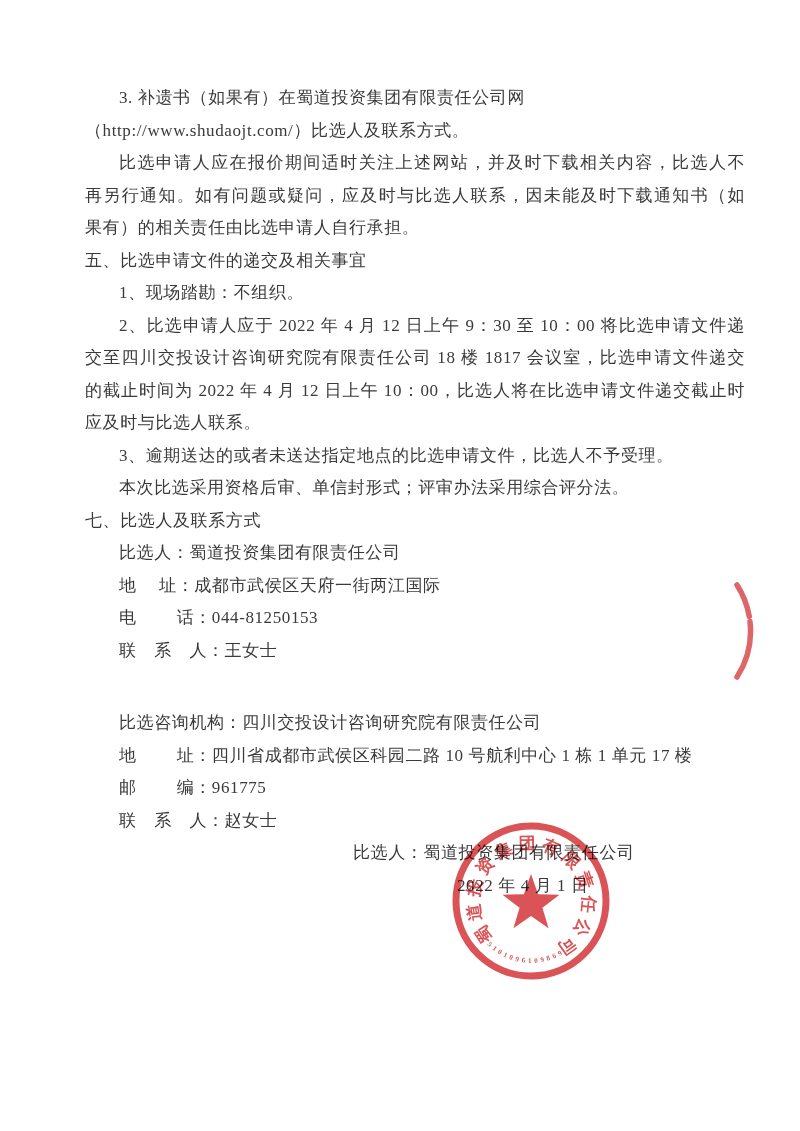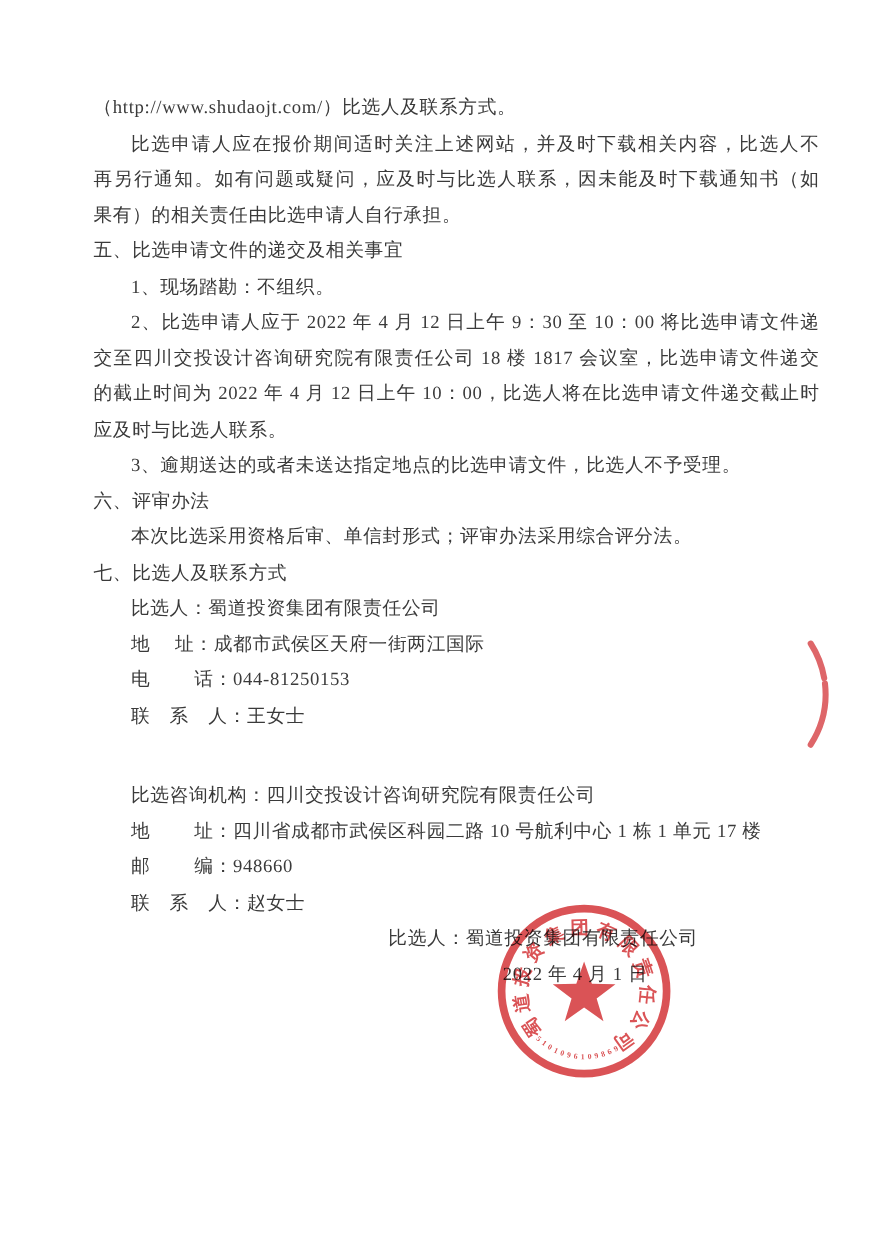--- a/index.html
+++ b/index.html
@@ -46,42 +46,42 @@
     left: 726px; top: 582px;
     mix-blend-mode: multiply;
     opacity: 0.8;
     pointer-events: none;
   }
 </style>
 </head>
 <body>
 
 <div class="doc">
+  <p class="indent">3. 补遗书（如果有）在蜀道投资集团有限责任公司网</p>
   <p>（http://www.shudaojt.com/）比选人及联系方式。</p>
   <p class="indent full">比选申请人应在报价期间适时关注上述网站，并及时下载相关内容，比选人不</p>
   <p class="full">再另行通知。如有问题或疑问，应及时与比选人联系，因未能及时下载通知书（如</p>
   <p>果有）的相关责任由比选申请人自行承担。</p>
   <p class="h">五、比选申请文件的递交及相关事宜</p>
   <p class="indent">1、现场踏勘：不组织。</p>
   <p class="indent full">2、比选申请人应于 2022 年 4 月 12 日上午 9：30 至 10：00 将比选申请文件递</p>
   <p class="full">交至四川交投设计咨询研究院有限责任公司 18 楼 1817 会议室，比选申请文件递交</p>
   <p class="full">的截止时间为 2022 年 4 月 12 日上午 10：00，比选人将在比选申请文件递交截止时</p>
   <p>应及时与比选人联系。</p>
   <p class="indent">3、逾期送达的或者未送达指定地点的比选申请文件，比选人不予受理。</p>
-  <p class="h">六、评审办法</p>
   <p class="indent">本次比选采用资格后审、单信封形式；评审办法采用综合评分法。</p>
   <p class="h">七、比选人及联系方式</p>
   <p class="indent">比选人：蜀道投资集团有限责任公司</p>
   <p class="indent">地　 址：成都市武侯区天府一街两江国际</p>
   <p class="indent">电　　 话：044-81250153</p>
   <p class="indent">联　系　人：王女士</p>
   <div class="spacer"></div>
   <p class="indent">比选咨询机构：四川交投设计咨询研究院有限责任公司</p>
   <p class="indent">地　　 址：四川省成都市武侯区科园二路 10 号航利中心 1 栋 1 单元 17 楼</p>
-  <p class="indent">邮　　 编：948660</p>
+  <p class="indent">邮　　 编：961775</p>
   <p class="indent">联　系　人：赵女士</p>
   <p class="sig-name">比选人：蜀道投资集团有限责任公司</p>
   <p class="sig-date">2022 年 4 月 1 日</p>
 </div>
 
 <div class="seal">
   <svg width="170" height="170" viewBox="0 0 170 170">
     <circle cx="85" cy="85" r="75" fill="none" stroke-width="7" stroke="#d64043"></circle>
     <defs>
       <path id="sealArcTop" d="M 48.2,121.8 A 52,52 0 1 1 102.8,133.9" fill="none"></path>

